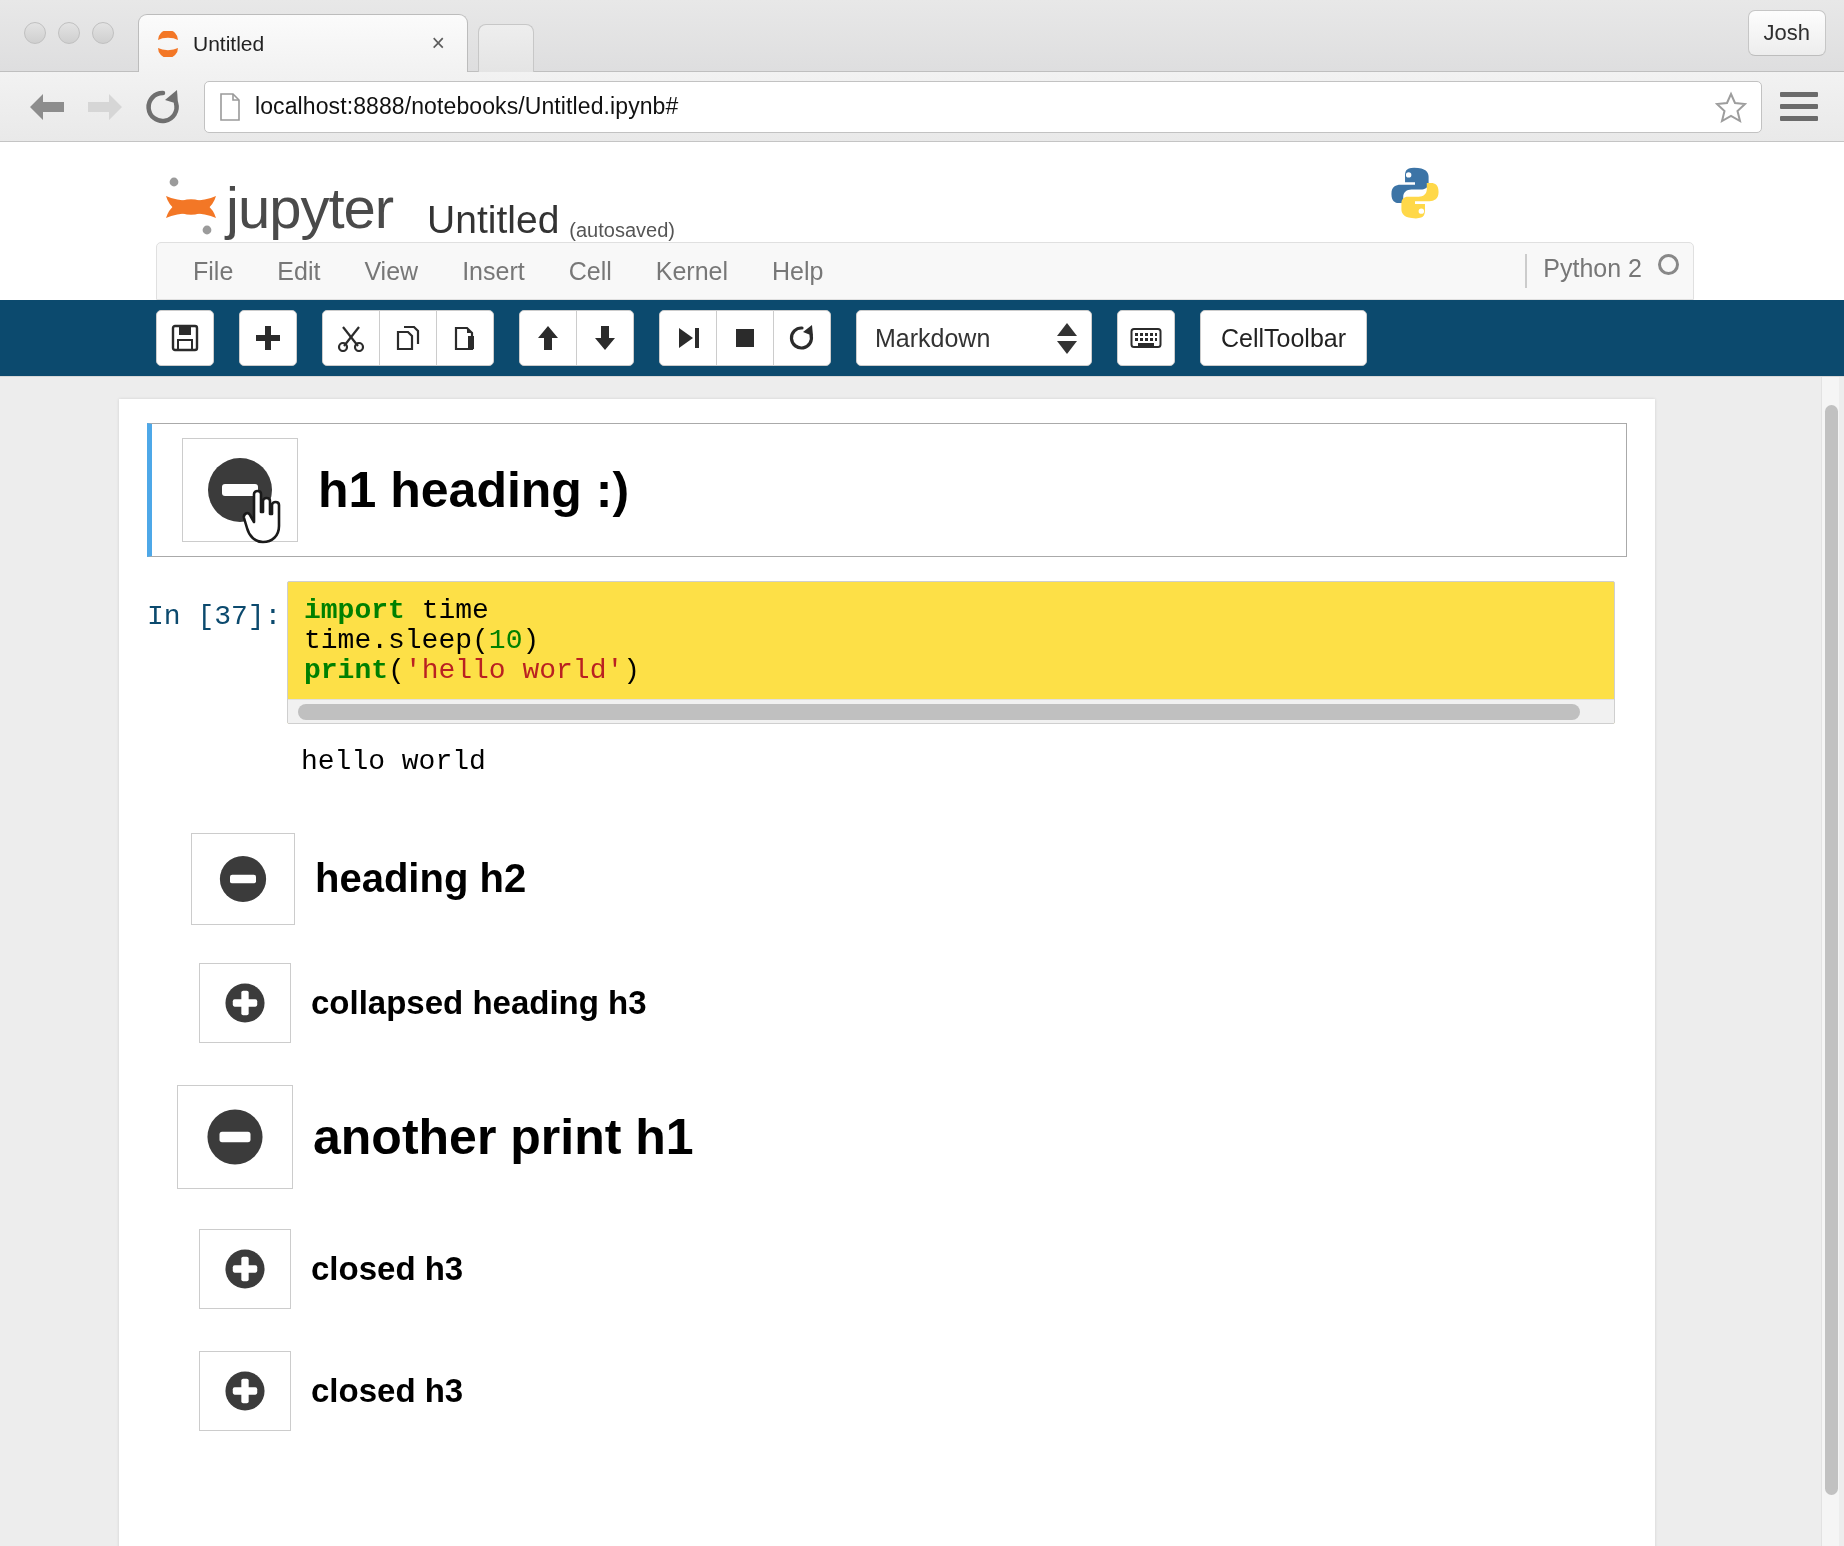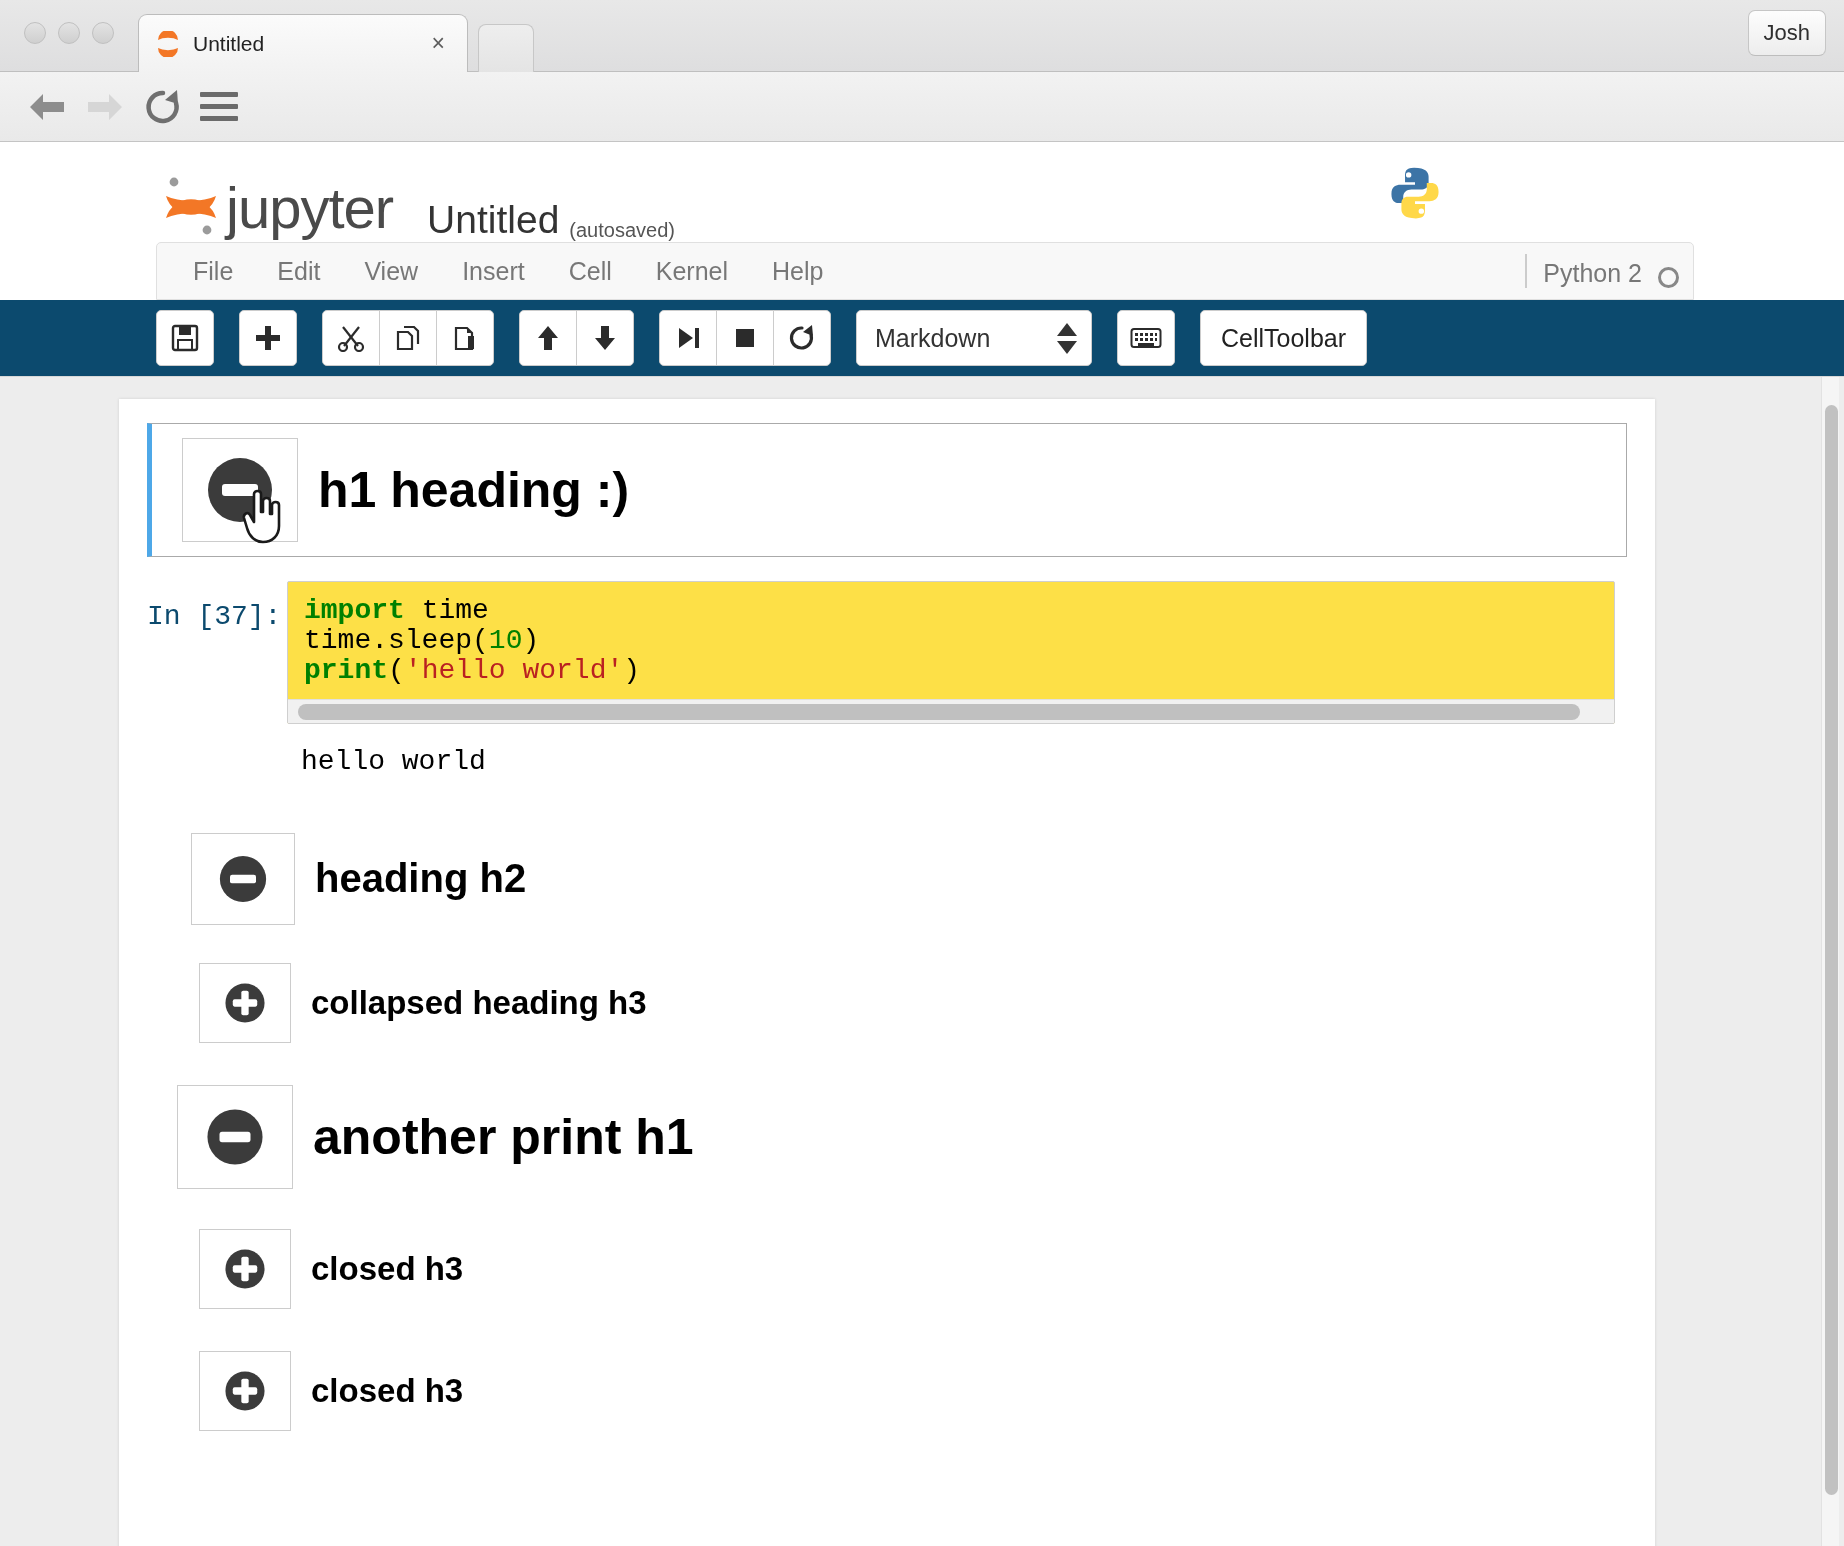--- a/index.html
+++ b/index.html
@@ -87,21 +87,21 @@
 
   
   .menu-wrap { padding: 0 150px 0 156px; }
   .menubar {
     height: 58px; background: #f8f8f8;
     border: 1px solid #e0e0e0; border-radius: 5px 5px 0 0;
     display: flex; align-items: center; padding-left: 14px;
     position: relative;
   }
   .menu-item { font-size: 25px; color: #777; padding: 0 22px; line-height: 58px; white-space: nowrap; }
-  .kernel-ind { position: absolute; right: 14px; display: flex; align-items: flex-end; gap: 16px; }
+  .kernel-ind { position: absolute; right: 14px; display: flex; align-items: flex-start; gap: 16px; }
   .kernel-div { width: 2px; height: 34px; background: #ccc; }
   .kernel-name { font-size: 25px; color: #777; }
   .kernel-dot { width: 21px; height: 21px; border: 3px solid #888; border-radius: 50%; }
 
   
   .toolbar {
     height: 76px; display: flex; align-items: center;
     padding: 0 150px 0 156px; gap: 1px; background:#0c4a6e;
   }
   .tb-group { display: flex; margin-right: 24px; }
@@ -251,20 +251,34 @@
         <path d="M25,4 L38,17 L25,30 L25,22 L4,22 L4,12 L25,12 Z" fill="#d6d6d6"></path>
       </svg>
     </span>
     <span class="navbtn">
       <svg width="38" height="38" viewBox="0 0 38 38">
         <path d="M19,5 A14,14 0 1,0 32,15" stroke="#6f6f6f" stroke-width="4.5" fill="none" stroke-linecap="round"></path>
         <path d="M33,2 L34,16 L21,12 Z" fill="#6f6f6f"></path>
       </svg>
     </span>
 
+    <div class="omnibox">
+      <span class="omni-doc">
+        <svg viewBox="0 0 22 28" width="22" height="28">
+          <path d="M2,1 L14,1 L20,7 L20,27 L2,27 Z" fill="#fff" stroke="#9a9a9a" stroke-width="1.6"></path>
+          <path d="M14,1 L14,7 L20,7" fill="none" stroke="#9a9a9a" stroke-width="1.6"></path>
+        </svg>
+      </span>
+      <span class="omni-url">localhost:8888/notebooks/Untitled.ipynb#</span>
+      <span class="omni-star">
+        <svg viewBox="0 0 32 32" width="32" height="32">
+          <path d="M16,3 L20,12 L30,13 L22.5,20 L25,30 L16,25 L7,30 L9.5,20 L2,13 L12,12 Z" fill="none" stroke="#9d9d9d" stroke-width="2"></path>
+        </svg>
+      </span>
+    </div>
 
     <span class="hamburger">
       <i></i>
         <i></i>
         <i></i>
     </span>
   </div>
 
   <div class="jp-header">
     <span class="jp-logo">

